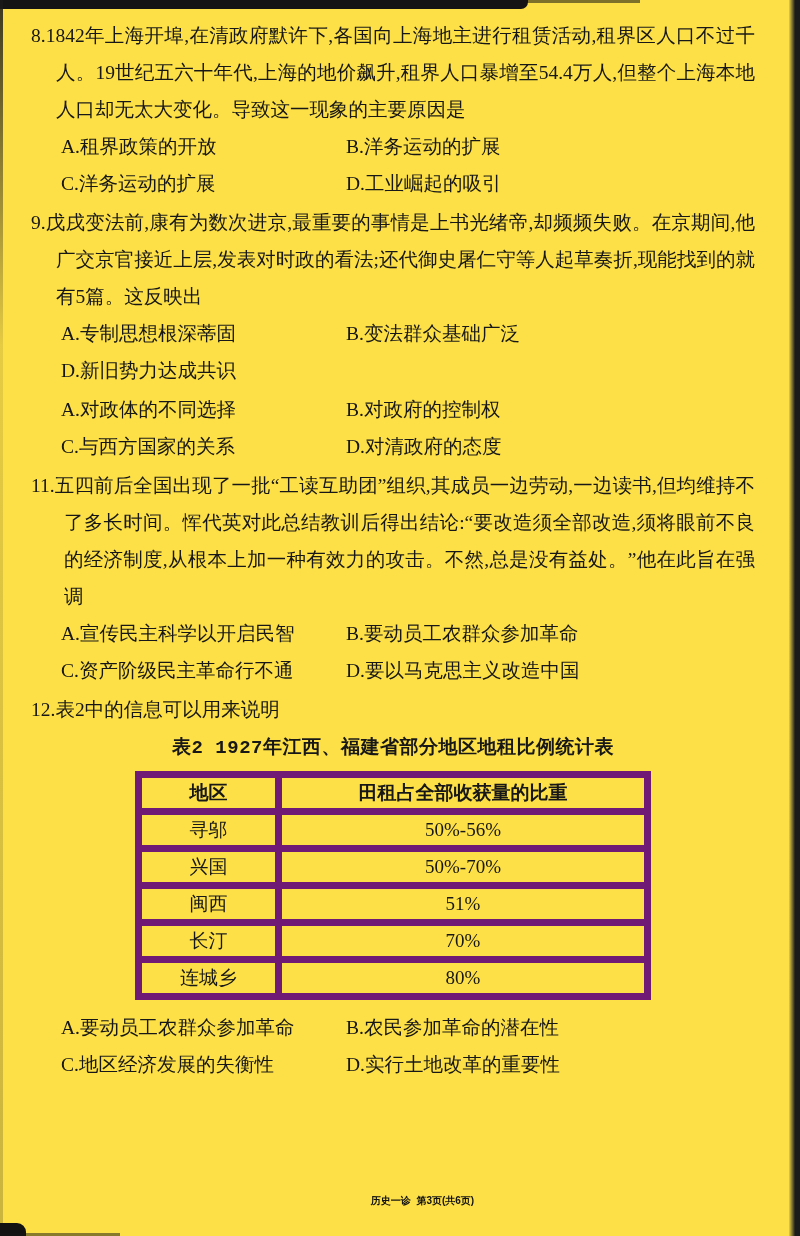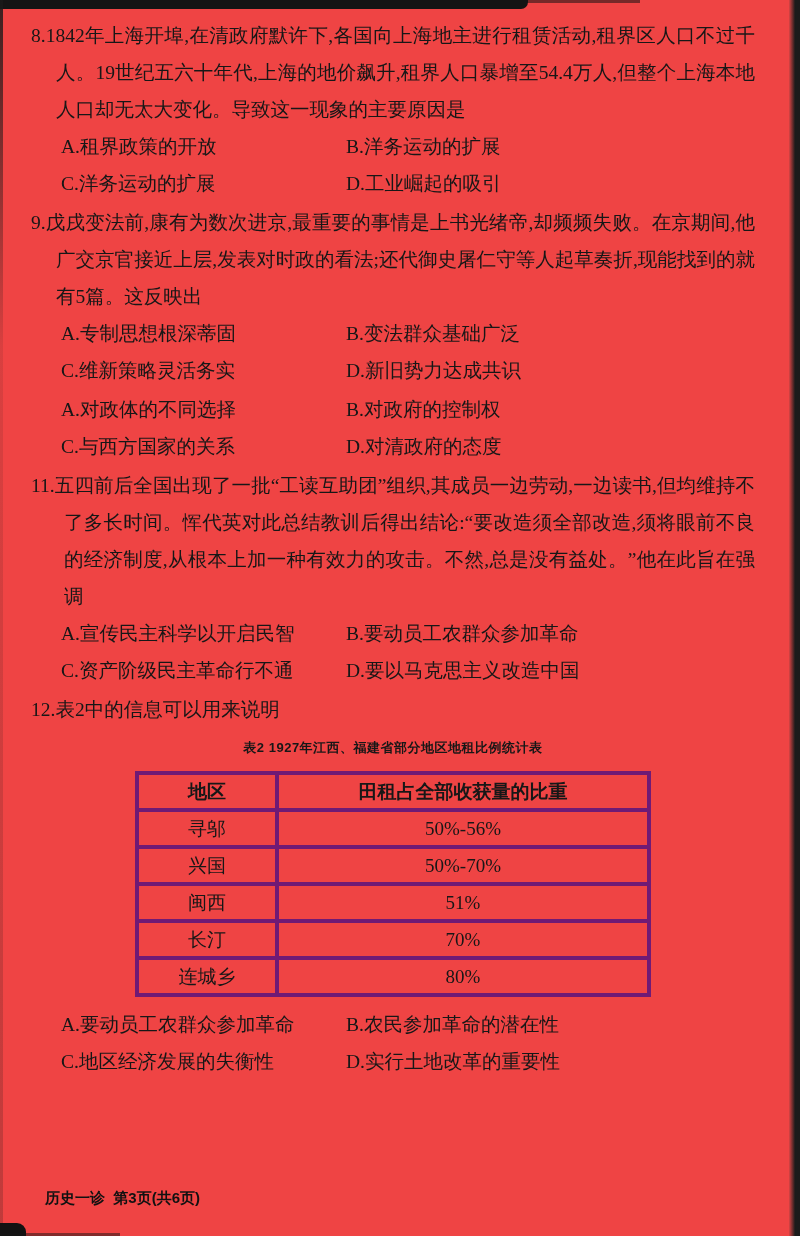--- a/index.html
+++ b/index.html
@@ -2,21 +2,21 @@
 <html><head>
 <meta charset="utf-8">
 <style>
   * { box-sizing: border-box; }
   html, body { margin: 0; padding: 0; background: #9a9a9a; }
   .page {
     position: relative;
     width: 800px;
     height: 1236px;
     margin: 0 auto;
-    background: #ef4444;
+    background: #fde047;
     overflow: hidden;
     font-family: "Liberation Serif", "DejaVu Serif", serif;
     color: #171717;
   }
   .content {
     position: absolute;
     left: 31px;
     top: 17px;
     width: 724px;
   }
@@ -31,52 +31,53 @@
   .options { padding-left: 30px; }
   .opt-row { display: flex; align-items: flex-end; }
   .opt {
     font-size: 19.5px;
     line-height: 37px;
     white-space: nowrap;
   }
   .opt.col1 { width: 285px; }
   .table-title {
     text-align: center;
-    font-family: Liberation Sans, sans-serif;
+    font-family: Liberation Mono, monospace;
     font-weight: 700;
-    font-size: 13px;
+    font-size: 19px;
     line-height: 32px;
     margin-top: 4px;
     letter-spacing: 0.5px;
   }
   table.data {
     border-collapse: collapse;
     margin: 7px auto 9px;
     width: 516px;
   }
   .data th, .data td {
-    border: 4px solid #701a75;
+    border: 7px solid #701a75;
     text-align: center;
     height: 37px;
     font-size: 19px;
     padding: 0 6px;
   }
   .data th {
     font-family: "Liberation Sans", "DejaVu Sans", sans-serif;
     font-weight: 700;
   }
   .data th:first-child, .data td:first-child { width: 140px; }
   .footer {
     position: absolute;
     left: 0;
     right: 0;
     bottom: 28px;
+    text-align: center;
     font-family: "Liberation Sans", "DejaVu Sans", sans-serif;
     font-weight: 700;
-    font-size: 15px;
+    font-size: 10px;
     color: #111;
     white-space: pre;
     padding-left: 45px;
   }
   
   .scan-top {
     position: absolute; top: 0; left: 0;
     width: 528px; height: 9px;
     background: #141414;
     border-bottom-right-radius: 7px;
@@ -130,21 +131,20 @@
     </div>
 
     <div class="question">
       <div class="stem hang2">9.戊戌变法前,康有为数次进京,最重要的事情是上书光绪帝,却频频失败。在京期间,他广交京官接近上层,发表对时政的看法;还代御史屠仁守等人起草奏折,现能找到的就有5篇。这反映出</div>
       <div class="options">
         <div class="opt-row">
           <span class="opt col1">A.专制思想根深蒂固</span>
           <span class="opt">B.变法群众基础广泛</span>
         </div>
         <div class="opt-row">
-          <span class="opt col1">C.维新策略灵活务实</span>
           <span class="opt">D.新旧势力达成共识</span>
         </div>
       </div>
     </div>
 
     <div class="question">
       <div class="options">
         <div class="opt-row">
           <span class="opt col1">A.对政体的不同选择</span>
           <span class="opt">B.对政府的控制权</span>

